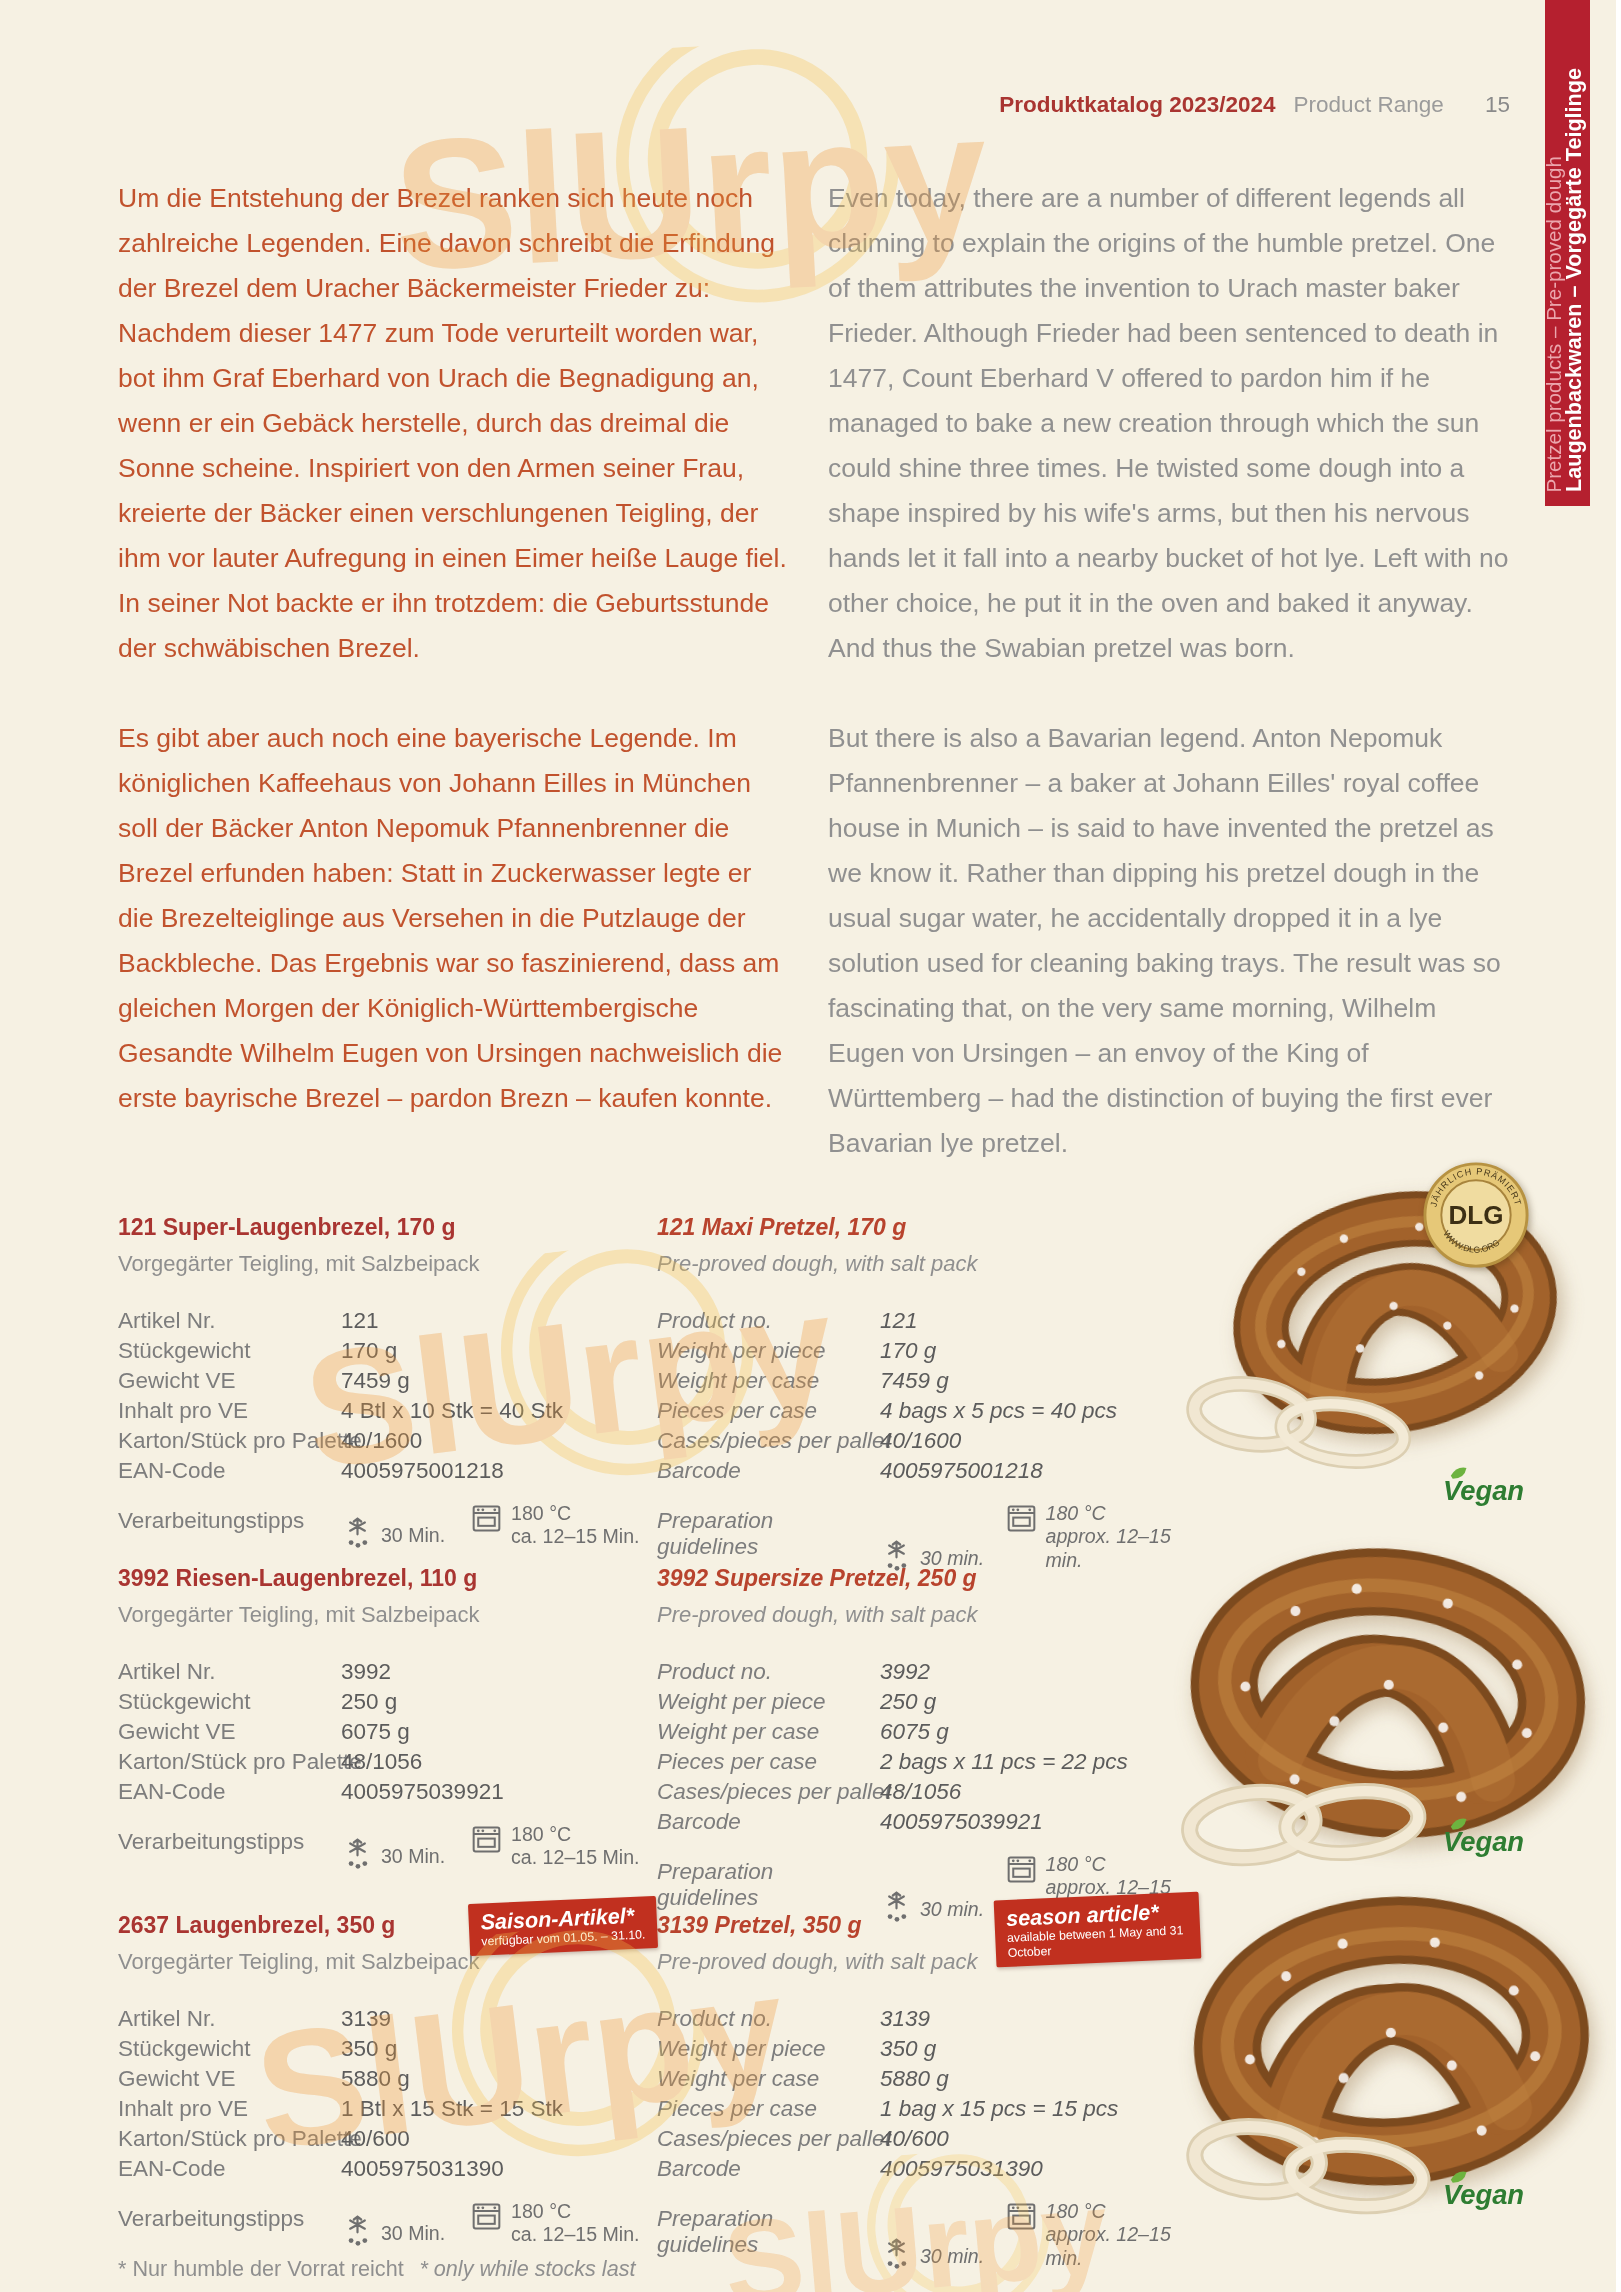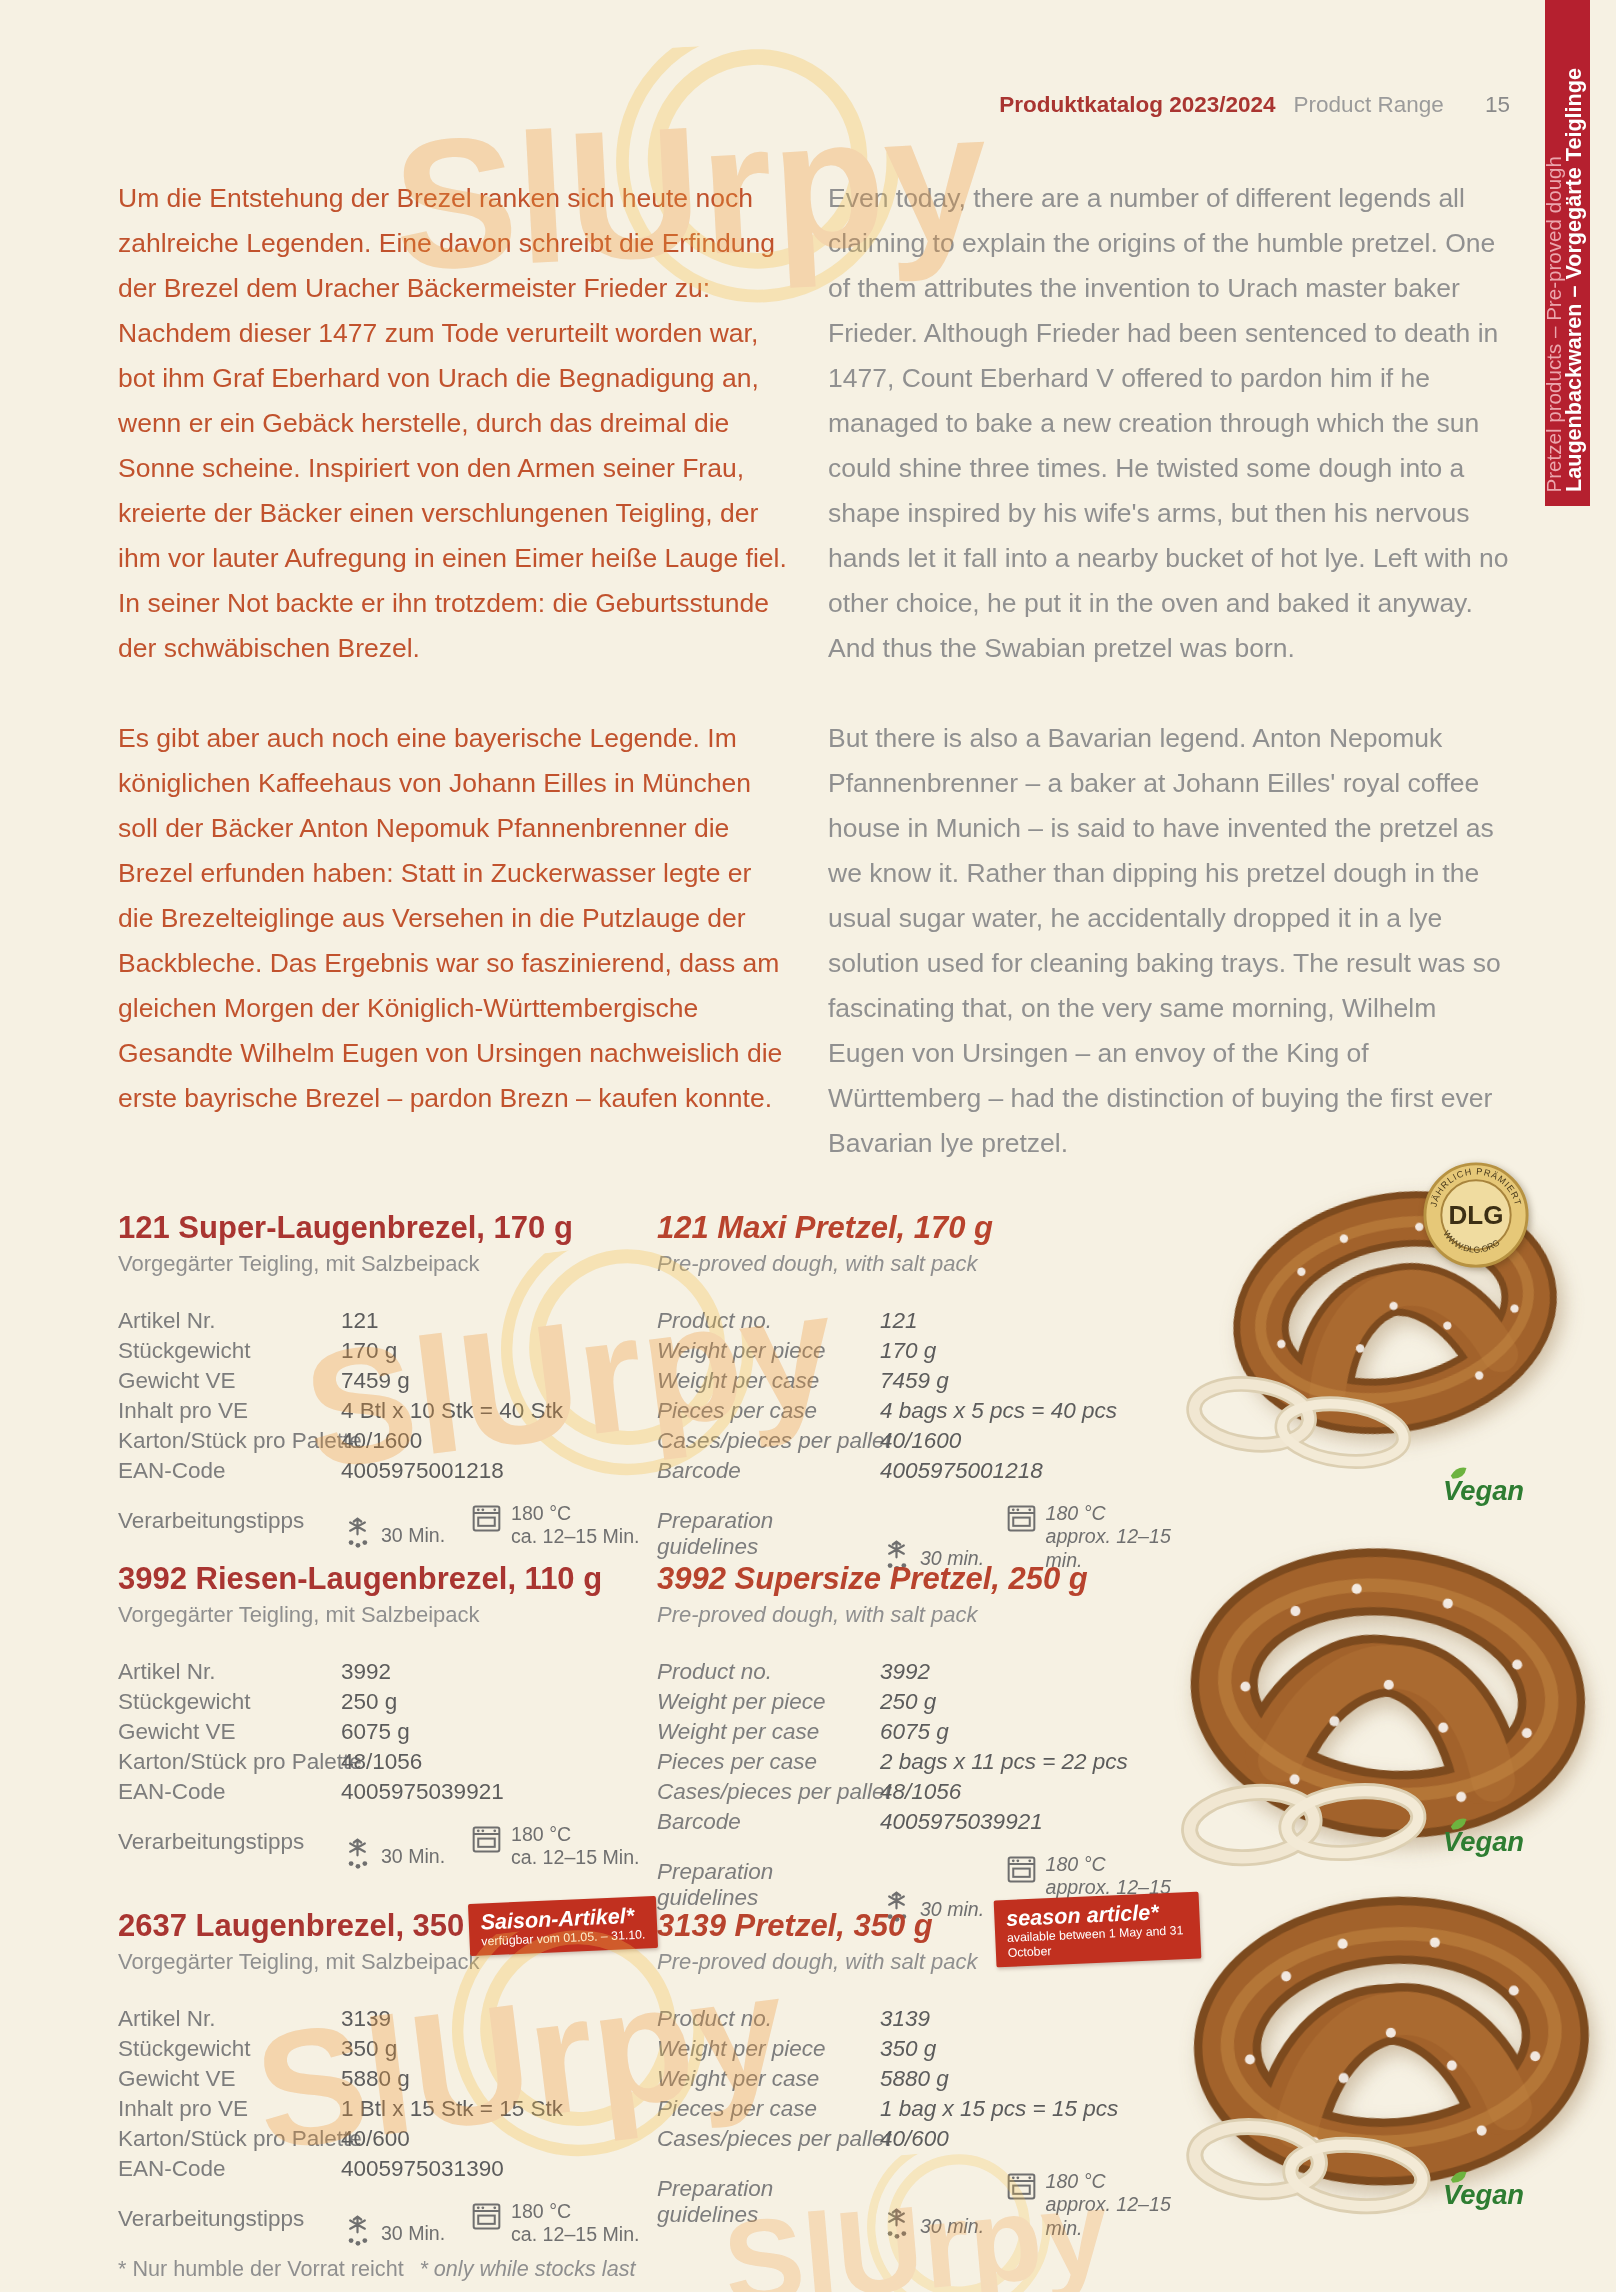--- a/index.html
+++ b/index.html
@@ -22,21 +22,21 @@
   .intro{position:absolute;top:176px;font-size:26.5px;line-height:45px;z-index:1;}
   .intro.de{left:118px;width:676px;color:#c1522d;}
   .intro.en{left:828px;width:686px;color:#909090;}
   .intro p{margin:0 0 45px 0;}
 
   
   .product{position:absolute;left:0;width:100%;height:0;overflow:visible;z-index:1;}
   .pcol{position:absolute;top:0;width:549px;}
   .pcol.de{left:118px;}
   .pcol.en{left:657px;font-style:italic;}
-  .ptitle{font-size:31px;line-height:33px;font-weight:bold;color:#a93531;}
+  .ptitle{font-size:23px;line-height:33px;font-weight:bold;color:#a93531;}
   .pcol.en .ptitle{color:#b8432d;}
   .psub{font-size:22px;line-height:27.4px;color:#8f8f8f;margin-top:5.9px;}
   .spectable{margin-top:29px;font-size:22.5px;}
   .srow{line-height:30px;white-space:nowrap;}
   .slab{display:inline-block;width:223px;color:#7d7d7d;vertical-align:top;}
   .sval{color:#5c5c5c;}
   .tips{display:flex;margin-top:15.7px;font-size:19.6px;color:#6f6f6f;}
   .tlabel{width:223px;flex:none;font-size:22.5px;color:#7d7d7d;padding-top:5.9px;}
   .tgrp{display:flex;}
   .tgrp.thaw{width:129px;align-items:flex-end;gap:6.9px;}
@@ -312,20 +312,21 @@
     </div>
     <div class="pcol en">
       <div class="ptitle">3139 Pretzel, 350 g</div>
       <div class="psub">Pre-proved dough, with salt pack</div>
       <div class="spectable">
         <div class="srow"><span class="slab">Product no.</span><span class="sval">3139</span></div>
         <div class="srow"><span class="slab">Weight per piece</span><span class="sval">350 g</span></div>
         <div class="srow"><span class="slab">Weight per case</span><span class="sval">5880 g</span></div>
         <div class="srow"><span class="slab">Pieces per case</span><span class="sval">1 bag x 15 pcs = 15 pcs</span></div>
         <div class="srow"><span class="slab">Cases/pieces per pallet</span><span class="sval">40/600</span></div>
+        <div class="srow"><span class="slab">Barcode</span><span class="sval">4005975031390</span></div>
       </div>
       <div class="tips">
         <span class="tlabel">Preparation guidelines</span>
         <span class="tgrp thaw">
             <svg class="icon" viewBox="0 0 34 34" width="33" height="33">
               <use href="#ic-thaw"></use>
             </svg>
             <span class="ttime">30 min.</span>
           </span>
         <span class="tgrp oven">

